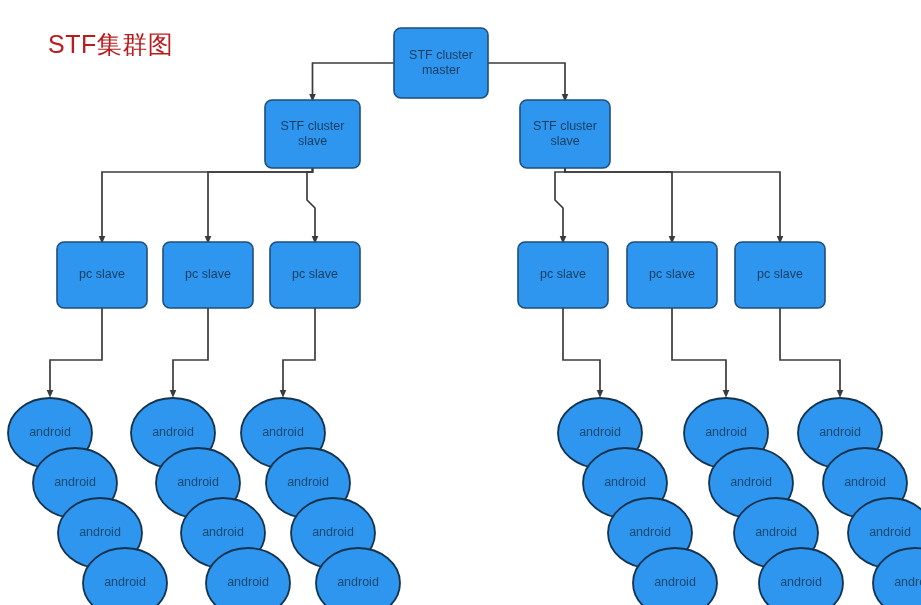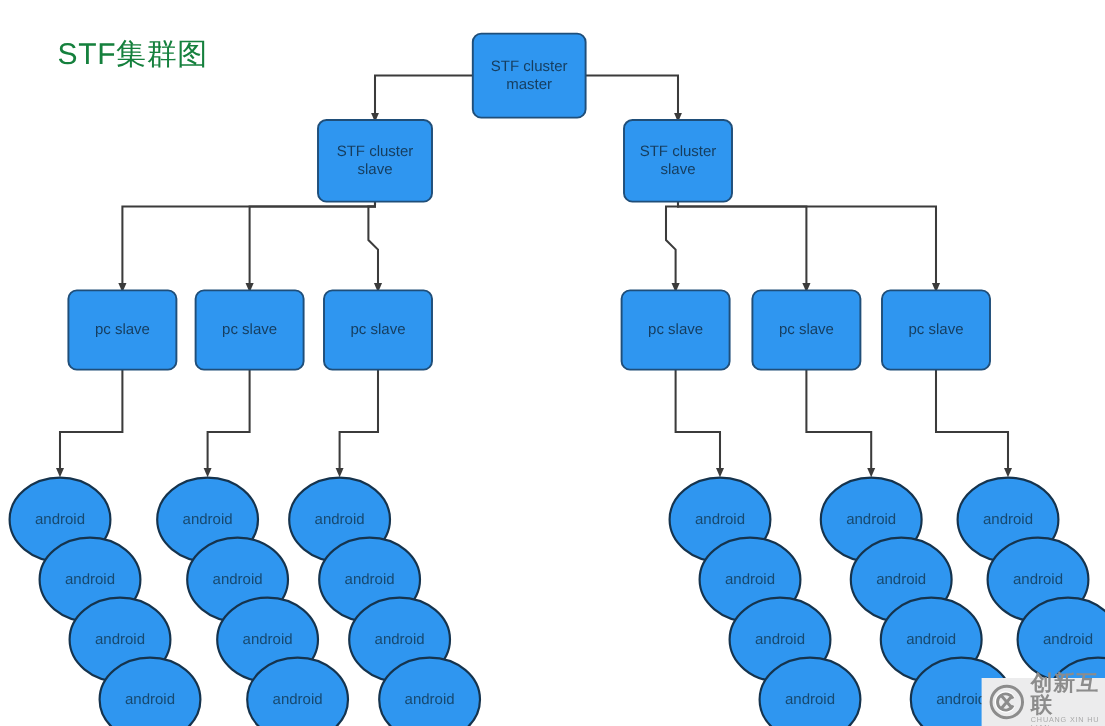--- a/index.html
+++ b/index.html
@@ -22,21 +22,21 @@
     left: 0;
     top: 0;
     width: 921px;
     height: 605px;
   }
   .title-text {
     position: absolute;
     left: 48px;
     top: 28px;
     font-size: 25px;
-    color: #15803d;
+    color: #b91c1c;
     font-family: "Liberation Sans", sans-serif;
     letter-spacing: 0.5px;
     white-space: nowrap;
   }
   .node-label {
     font-family: "Liberation Sans", sans-serif;
     font-size: 12.5px;
     fill: #163d5e;
     text-anchor: middle;
     dominant-baseline: middle;
@@ -245,26 +245,14 @@
           <ellipse cx="890" cy="533" rx="42" ry="35" fill="#2f96f0" stroke="#15334d" stroke-width="1.8"></ellipse>
           <text x="890" y="533" class="ellipse-label">android</text>
         </g>
         <g>
           <ellipse cx="915" cy="583" rx="42" ry="35" fill="#2f96f0" stroke="#15334d" stroke-width="1.8"></ellipse>
           <text x="915" y="583" class="ellipse-label">android</text>
         </g>
       </g>
   </svg>
 
-  <div class="watermark" style="left: 818px; top: 565px; width: 103px; height: 40px;">
-    <svg class="wm-logo" viewBox="0 0 32 32">
-      <circle cx="16" cy="16" r="14" fill="none" stroke="#8c8c8c" stroke-width="2.6"></circle>
-      <path d="M21.5 9.5 L10.5 22.5 M10.5 9.5 L21.5 22.5" stroke="#8c8c8c" stroke-width="2.6" fill="none"></path>
-      <path d="M22 12.5 A8 8 0 1 0 22 19.5" stroke="#ffffff" stroke-width="3" fill="none"></path>
-      <path d="M21.5 13 A7.2 7.2 0 1 0 21.5 19" stroke="#8c8c8c" stroke-width="2.6" fill="none"></path>
-    </svg>
-    <div class="wm-texts">
-      <div class="wm-main">创新互联</div>
-      <div class="wm-sub">CHUANG XIN HU LIAN</div>
-    </div>
-  </div>
 
 </div>
 
 </body></html>

